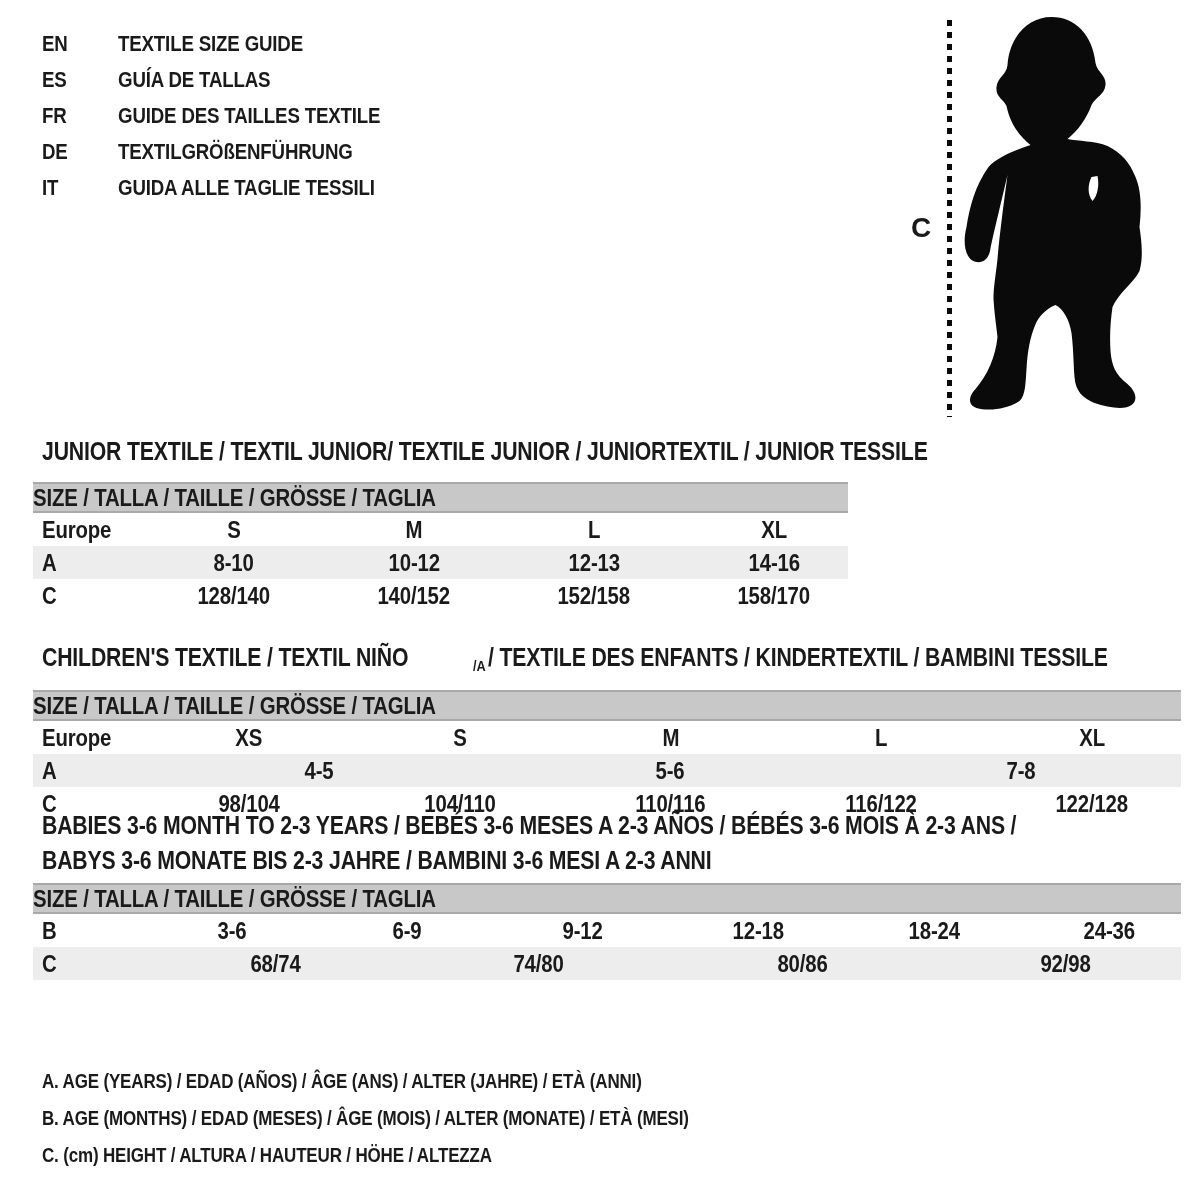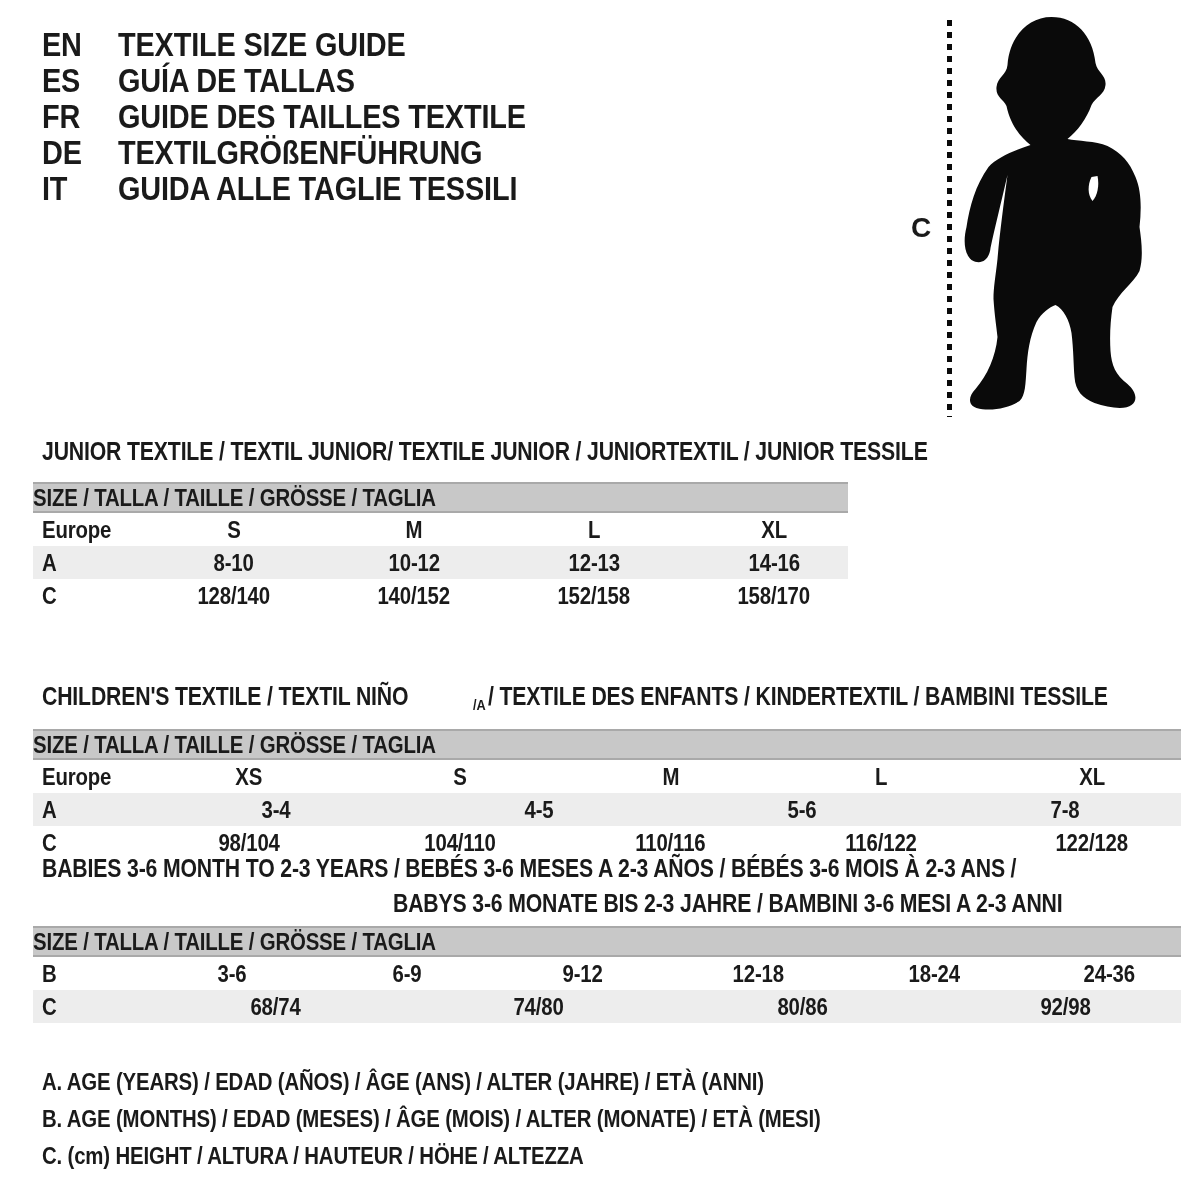--- a/index.html
+++ b/index.html
@@ -20,60 +20,60 @@
     font-weight:bold;
     color:var(--ink);
     -webkit-font-smoothing:antialiased;
   }
   
   .cx{display:inline-block;transform:scaleX(.85);transform-origin:0 50%;white-space:nowrap;letter-spacing:-.2px;}
   .cxc{display:inline-block;transform:scaleX(.85);transform-origin:50% 50%;white-space:nowrap;letter-spacing:-.2px;}
 
   
   .lang-block{position:absolute;left:42px;top:26px;}
-  .lang-row{height:36px;line-height:36px;font-size:34px;}
+  .lang-row{height:36px;line-height:36px;font-size:22px;}
   .lang-code{width:76px;}
   .lang-code .cx{width:auto;}
   .lang-code{display:inline-block;}
   .lang-label{display:inline-block;}
 
   
   .measure-line{
     position:absolute;left:947px;top:20px;width:5px;height:397px;
     background:repeating-linear-gradient(180deg,var(--silhouette) 0 6px,transparent 6px 12px);
   }
   .measure-label{position:absolute;left:911px;top:212px;font-size:28px;}
   .baby-svg{position:absolute;left:963px;top:15px;}
 
   
   .section{position:absolute;left:33px;}
   .section-junior{top:434px;width:815px;}
-  .section-children{top:679px;width:1148px;}
-  .section-babies{top:851px;width:1148px;}
-  .section-title{font-size:25px;line-height:35px;margin-left:9px;text-align:right;}
+  .section-children{top:640px;width:1148px;}
+  .section-babies{top:808px;width:1148px;}
+  .section-title{font-size:25px;line-height:35px;margin-left:9px;}
   .title-line{white-space:nowrap;}
   .sub-part{font-size:15px;position:relative;top:5px;letter-spacing:0;}
   .section-junior .size-table{margin-top:13px;}
   .section-children .size-table{margin-top:12px;}
   .section-babies .size-table{margin-top:5px;}
   .size-bar{
     height:31px;line-height:27px;box-sizing:border-box;
     background:var(--bar-bg);
     border-top:2px solid var(--bar-border);
     border-bottom:2px solid var(--bar-border);
     font-size:24px;
   }
   .t-row{display:flex;height:33px;line-height:33px;font-size:24px;gap:32px;}
   .t-row.shaded{background:var(--row-shade);}
   .row-label{width:95px;box-sizing:border-box;padding-left:9px;text-align:left;}
   .row-val{flex:1;text-align:center;}
 
   
   .footnotes{position:absolute;left:42px;top:1063px;}
-  .footnote-line{height:37px;line-height:37px;font-size:24px;}
+  .footnote-line{height:37px;line-height:37px;font-size:20px;}
 </style>
 </head>
 <body>
 
 <div class="canvas">
 
   <div class="lang-block">
       <div class="lang-row"><span class="lang-code"><span class="cx">EN</span></span><span class="lang-label cx">TEXTILE SIZE GUIDE</span></div>
       <div class="lang-row"><span class="lang-code"><span class="cx">ES</span></span><span class="lang-label cx">GUÍA DE TALLAS</span></div>
       <div class="lang-row"><span class="lang-code"><span class="cx">FR</span></span><span class="lang-label cx">GUIDE DES TAILLES TEXTILE</span></div>
@@ -165,21 +165,20 @@
           <div class="t-row">
             <div class="row-label"><span class="cx">Europe</span></div>
             <div class="row-val"><span class="cxc">XS</span></div>
             <div class="row-val"><span class="cxc">S</span></div>
             <div class="row-val"><span class="cxc">M</span></div>
             <div class="row-val"><span class="cxc">L</span></div>
             <div class="row-val"><span class="cxc">XL</span></div>
           </div>
           <div class="t-row shaded">
             <div class="row-label"><span class="cx">A</span></div>
-            <div class="row-val"><span class="cxc">3-4</span></div>
             <div class="row-val"><span class="cxc">4-5</span></div>
             <div class="row-val"><span class="cxc">5-6</span></div>
             <div class="row-val"><span class="cxc">7-8</span></div>
           </div>
           <div class="t-row">
             <div class="row-label"><span class="cx">C</span></div>
             <div class="row-val"><span class="cxc">98/104</span></div>
             <div class="row-val"><span class="cxc">104/110</span></div>
             <div class="row-val"><span class="cxc">110/116</span></div>
             <div class="row-val"><span class="cxc">116/122</span></div>

